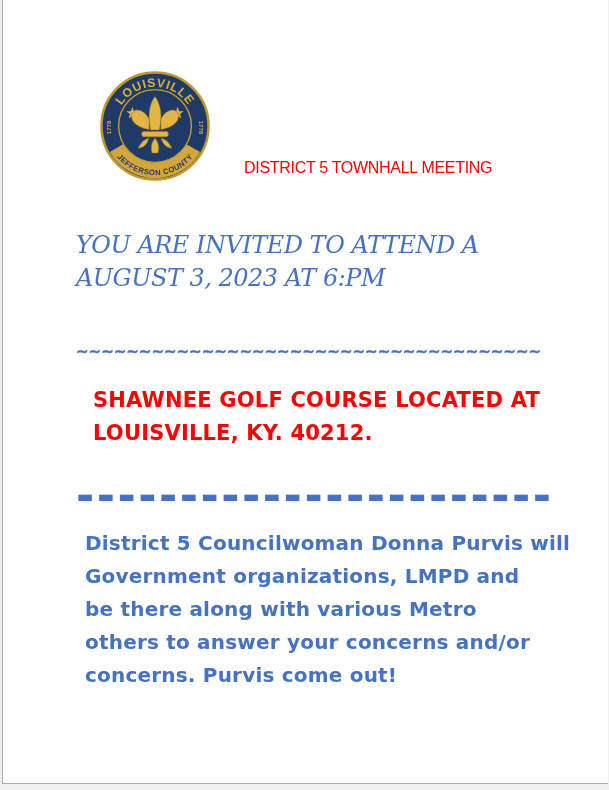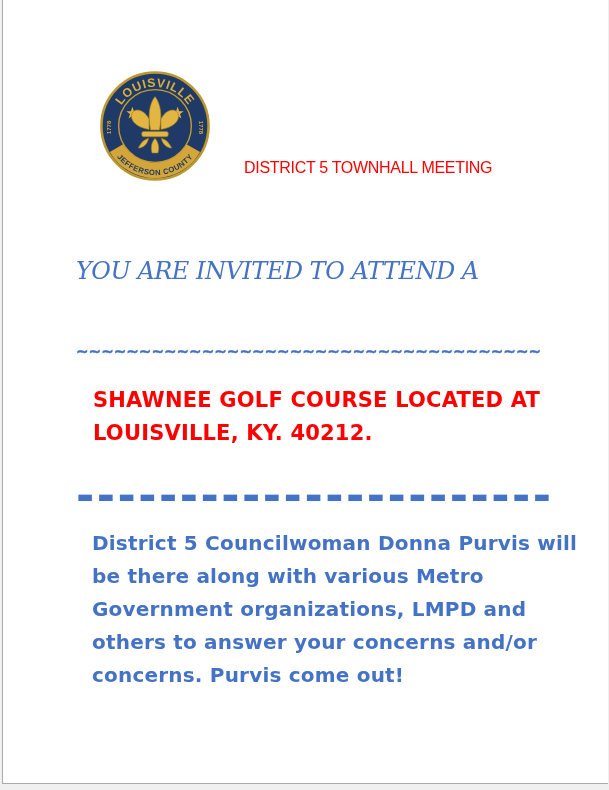--- a/index.html
+++ b/index.html
@@ -21,21 +21,21 @@
   .title{
     position:absolute;left:241px;top:159px;
     font-family:"Liberation Sans",sans-serif;
     font-size:16px;font-weight:400;letter-spacing:-0.3px;
     color:#ff0000;white-space:nowrap;
   }
   .invitation{
     position:absolute;left:73px;top:229px;
     font-family:"DejaVu Serif",serif;font-style:italic;
     font-size:24px;font-weight:500;letter-spacing:-0.5px;
-    line-height:33px;color:#4472c4;white-space:nowrap;margin-top:26px;
+    line-height:33px;color:#4472c4;white-space:nowrap;
   }
   .sep-tilde{
     position:absolute;left:73px;top:343px;
     font-family:"DejaVu Sans",sans-serif;font-weight:700;
     font-size:15px;letter-spacing:0;color:#4472c4;
     -webkit-text-stroke:0.4px #4472c4;
     white-space:nowrap;line-height:18px;
   }
   .location{
     position:absolute;left:90px;top:384px;
@@ -43,21 +43,21 @@
     font-size:21px;letter-spacing:0.2px;line-height:33px;
     color:#ff0000;white-space:nowrap;
   }
   .sep-dash{
     position:absolute;left:73px;top:470px;height:34px;
     font-family:"DejaVu Sans",sans-serif;font-weight:700;
     font-size:44px;letter-spacing:2.5px;line-height:51px;
     color:#4472c4;white-space:nowrap;overflow:visible;
   }
   .details{
-    position:absolute;left:89px;top:527px;
+    position:absolute;left:82px;top:527px;
     font-family:"DejaVu Sans",sans-serif;font-weight:700;
     font-size:20px;letter-spacing:0.2px;line-height:33px;
     color:#4472c4;white-space:nowrap;
   }
   .seal-text{font-family:"Liberation Sans",sans-serif;font-weight:700;}
 </style>
 </head>
 <body>
 
 <div class="page">
@@ -99,32 +99,33 @@
         <path d="M-6.5,12.5 C-7.5,18.5 -12,22.5 -17,22.5 C-14.5,17.5 -12,14 -6.5,12.5 Z"></path>
         <path d="M6.5,12.5 C7.5,18.5 12,22.5 17,22.5 C14.5,17.5 12,14 6.5,12.5 Z"></path>
       </g>
     </svg>
   </div>
 
   <div class="title">DISTRICT 5 TOWNHALL MEETING</div>
 
   <div class="invitation">
     <div>YOU ARE INVITED TO ATTEND A</div>
+    <div>AUGUST 3, 2023 AT 6:PM</div>
   </div>
 
   <div class="sep-tilde">~~~~~~~~~~~~~~~~~~~~~~~~~~~~~~~~~~~~~</div>
 
   <div class="location">
     <div>SHAWNEE GOLF COURSE LOCATED AT</div>
     <div>LOUISVILLE, KY. 40212.</div>
   </div>
 
   <div class="sep-dash">-----------------------</div>
 
   <div class="details">
     <div>District 5 Councilwoman Donna Purvis will</div>
+    <div>Government organizations, LMPD and</div>
     <div>be there along with various Metro</div>
-    <div>Government organizations, LMPD and</div>
     <div>others to answer your concerns and/or</div>
     <div>concerns. Purvis come out!</div>
   </div>
 
 </div>
 
 </body></html>

